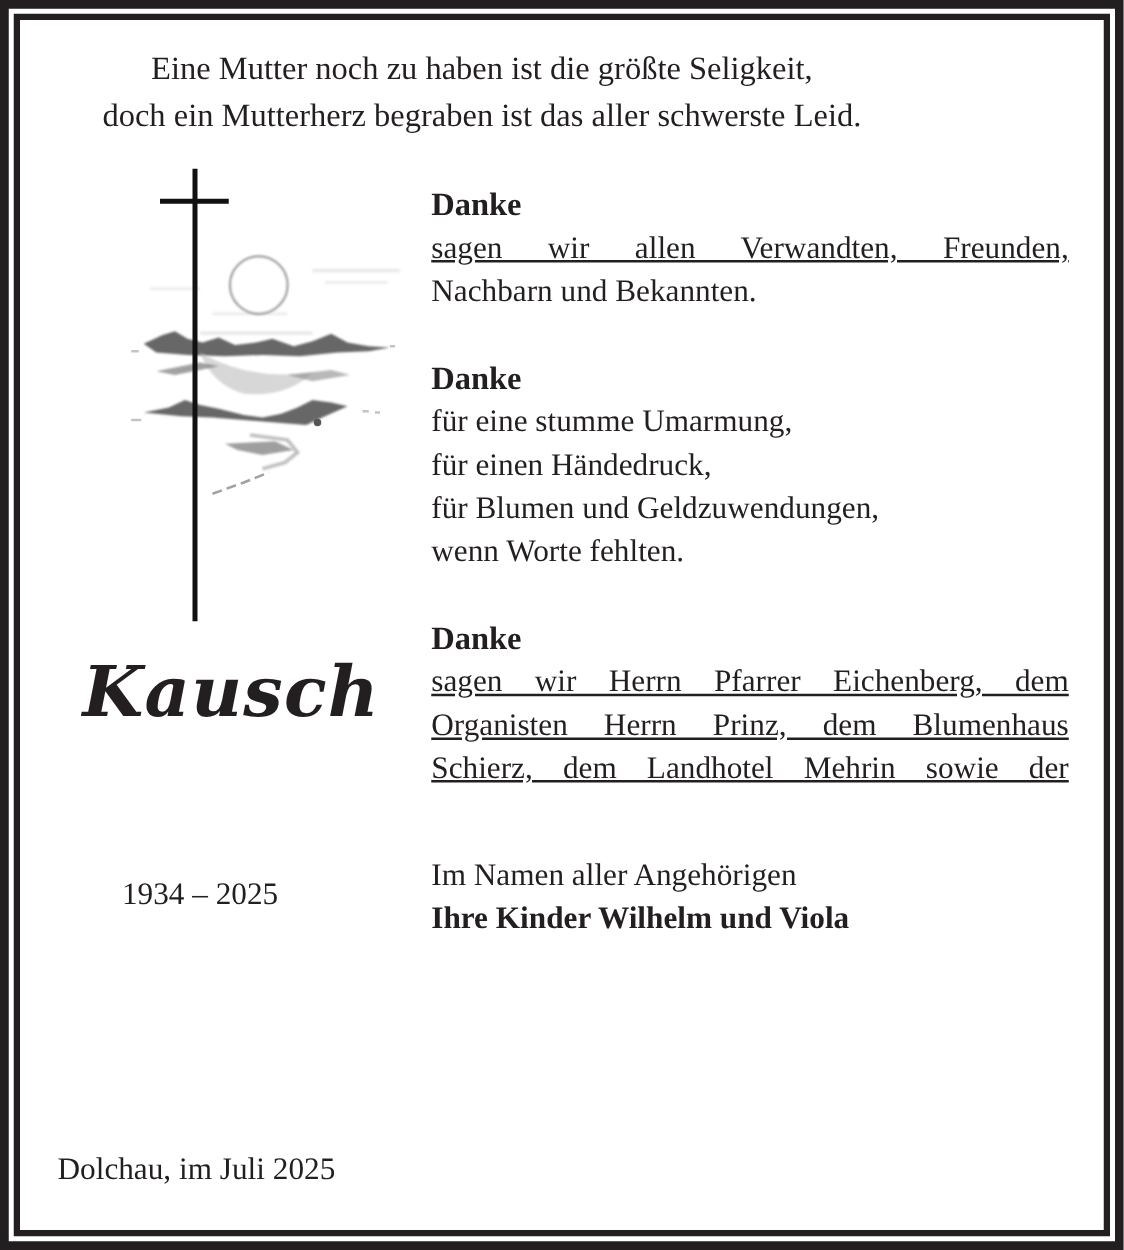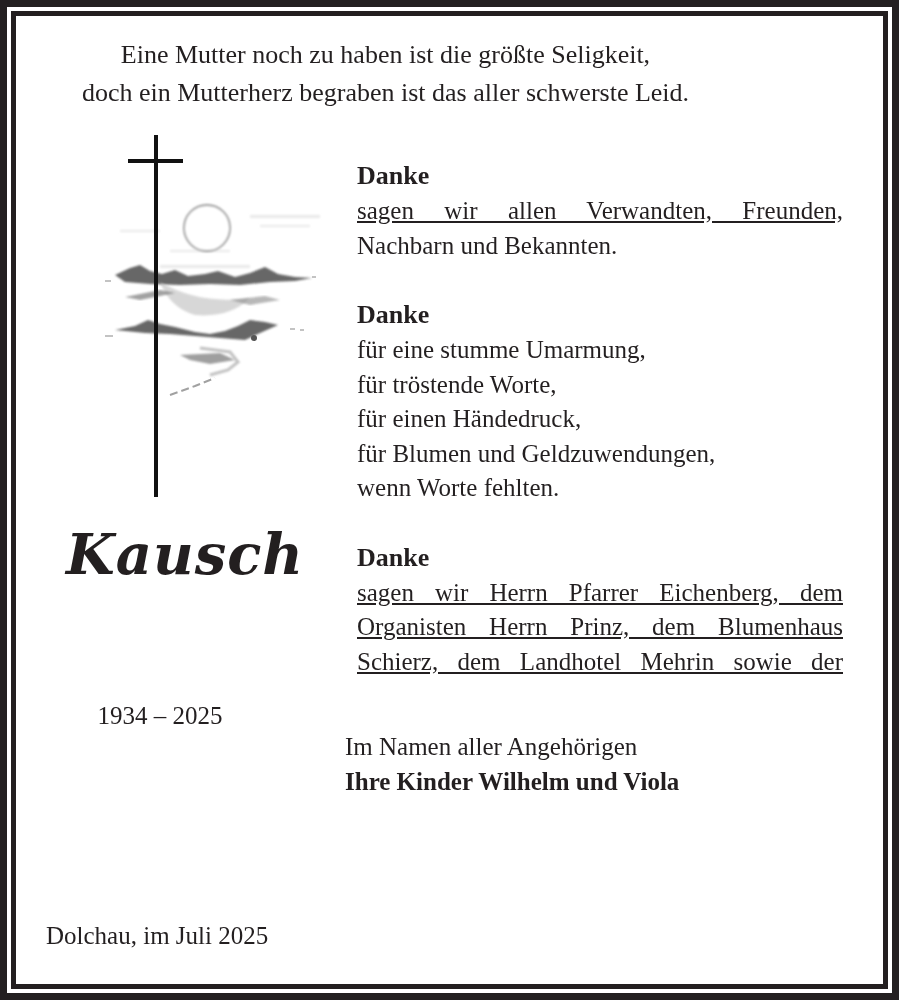--- a/index.html
+++ b/index.html
@@ -74,21 +74,21 @@
       line-height: 32px;
     }
 
     .right-col {
       position: absolute;
       left: 345px; top: 146px;
       width: 510px;
       font-size: 25px;
       line-height: 34.5px;
     }
-    .section { margin: 12px; }
+    .section { margin: 0; }
     .section + .section { margin-top: 34px; }
     .heading {
       font-weight: bold;
       font-size: 26px;
       line-height: 36px;
     }
     .line { white-space: nowrap; }
     .justify {
       text-align: justify;
       text-align-last: justify;
@@ -159,21 +159,20 @@
 <div class="right-col">
   <div class="section">
     <div class="heading">Danke</div>
     <div class="line justify">sagen wir allen Verwandten, Freunden,</div>
     <div class="line">Nachbarn und Bekannten.</div>
   </div>
 
   <div class="section">
     <div class="heading">Danke</div>
     <div class="line">für eine stumme Umarmung,</div>
-    <div class="line">für tröstende Worte,</div>
     <div class="line">für einen Händedruck,</div>
     <div class="line">für Blumen und Geldzuwendungen,</div>
     <div class="line">wenn Worte fehlten.</div>
   </div>
 
   <div class="section">
     <div class="heading">Danke</div>
     <div class="line justify">sagen wir Herrn Pfarrer Eichenberg, dem</div>
     <div class="line justify">Organisten Herrn Prinz, dem Blumenhaus</div>
     <div class="line justify">Schierz, dem Landhotel Mehrin sowie der</div>

